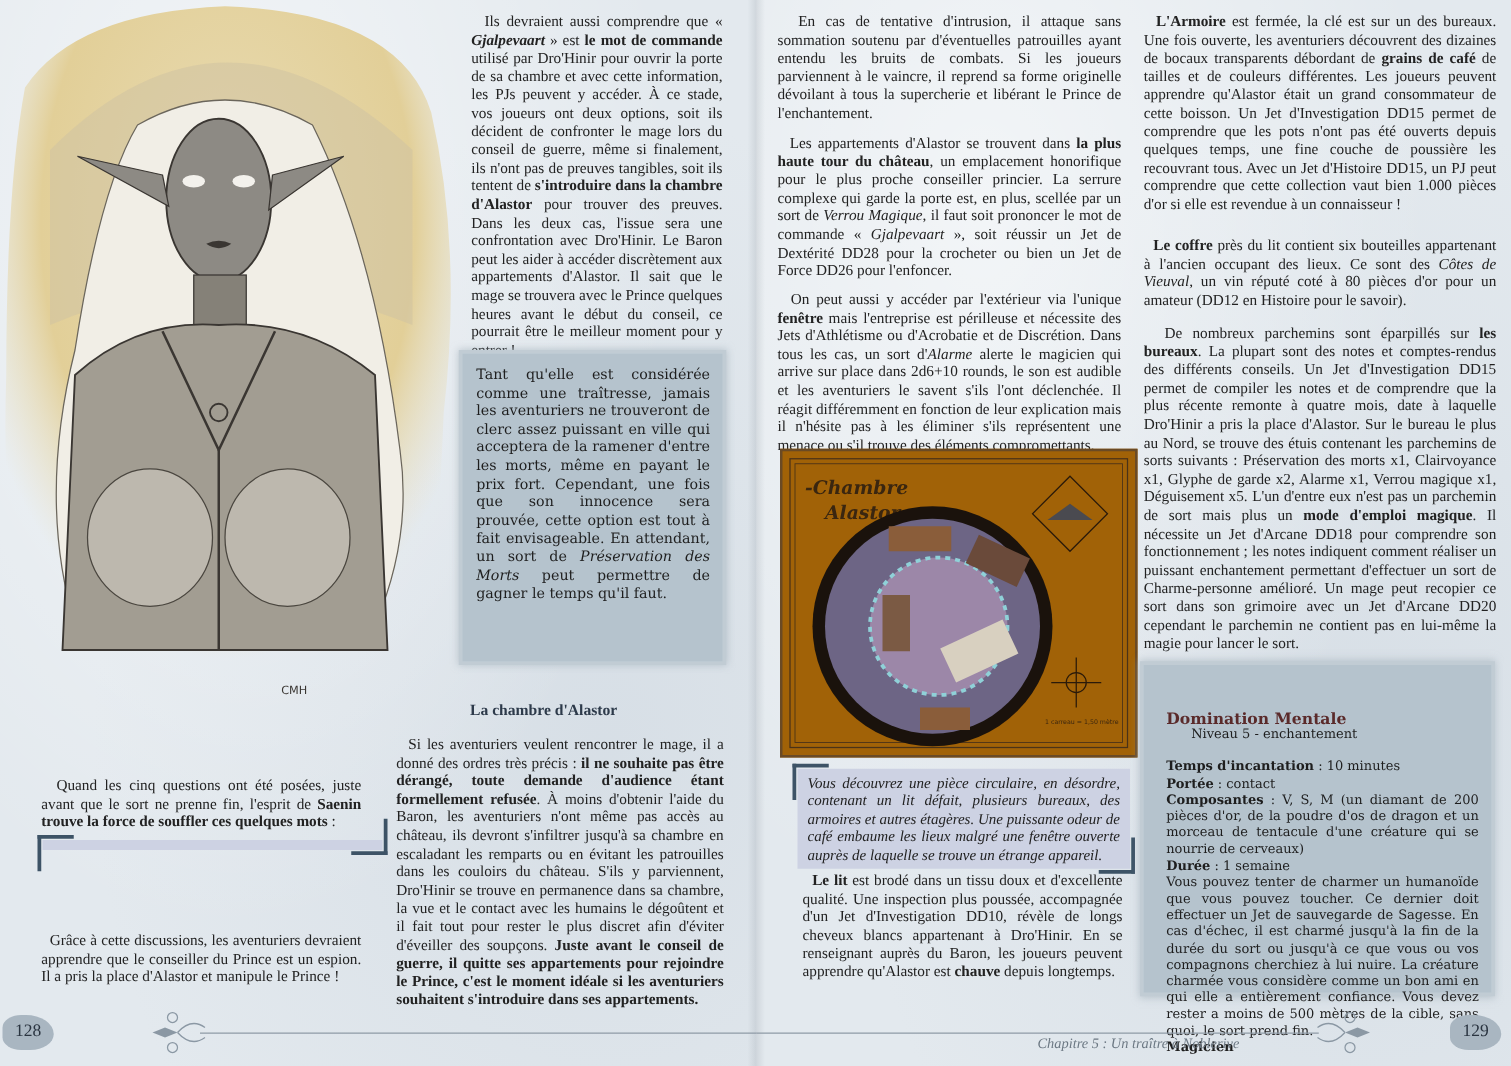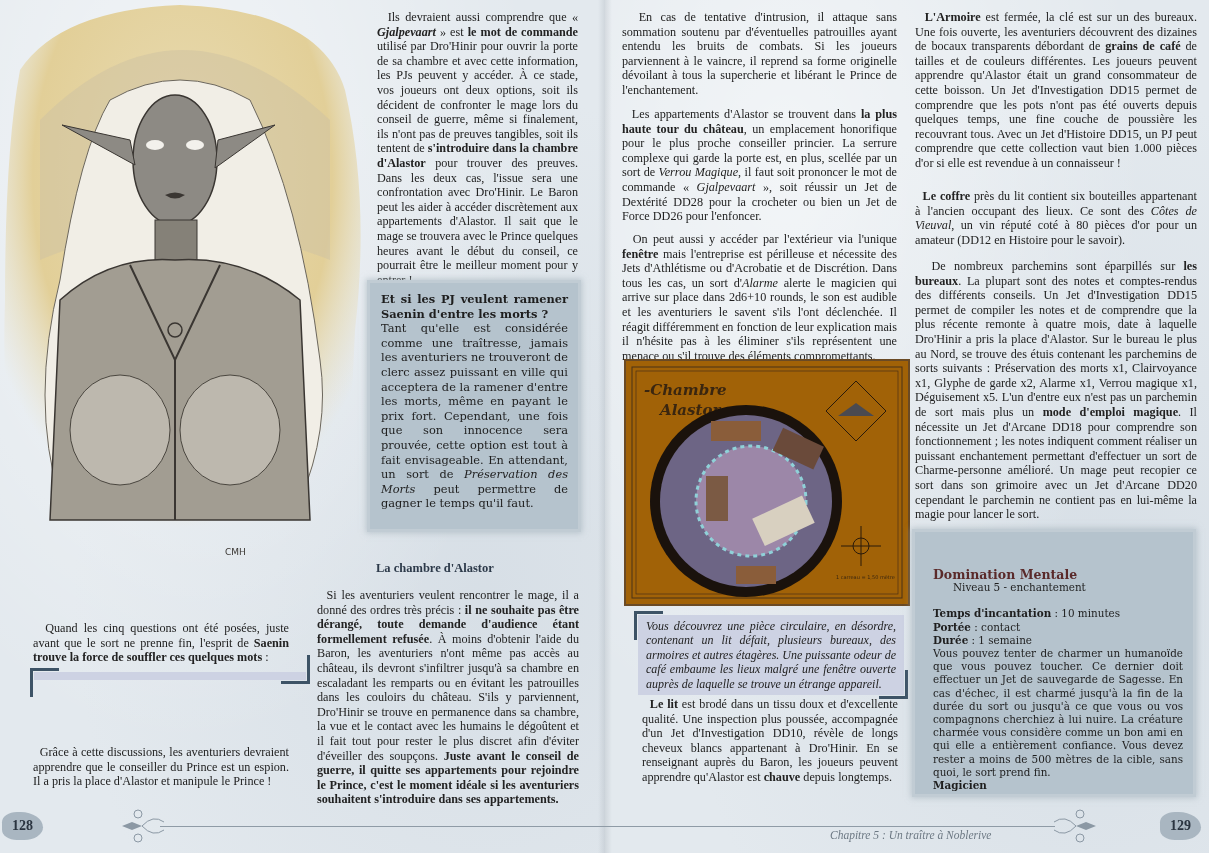--- a/index.html
+++ b/index.html
@@ -53,21 +53,21 @@
   .rb-corner-br { right: -4px; bottom: -4px; border-right: 3px solid #3d5366; border-bottom: 3px solid #3d5366; }
 
   .heading { position: absolute; font-weight: bold; font-size: 12.5px; color: #2d3a4a; }
 
   .map {
     position: absolute; left: 624px; top: 359px; width: 282px; height: 243px;
     background: #a16207; border: 2px solid #6a4a25;
   }
   .footer-line { position: absolute; height: 1px; background: #8f9ba6; }
   .page-num {
-    position: absolute; font-weight: bold; font-size: 14px; color: #2a3440;
+    position: absolute; font-weight: normal; font-size: 14px; color: #2a3440;
     padding: 6px 10px; background: #a9b6c1; border-radius: 40% 60% 50% 40%;
   }
   .chapter-title {
     position: absolute; font-style: italic; font-size: 11.5px; color: #6c7883;
   }
   .spell-title { color: #5a2a2a; font-weight: bold; font-size: 12.5px; margin-top: 30px; }
 </style>
 </head>
 <body>
 
@@ -104,21 +104,20 @@
   <ellipse cx="230" cy="430" rx="50" ry="55" fill="#bdb8ae" stroke="#4a463f"></ellipse>
   <text x="225" y="555" font-size="9" fill="#3a3632" font-family="DejaVu Sans, sans-serif">CMH</text>
 </svg>
 
 <p class="p" style="left:377px; top:10px; width:201px;">
   &nbsp;&nbsp;<span>Ils devraient aussi comprendre que « </span><b><i>Gjalpevaart</i></b><span> » est </span><b>le mot de commande</b><span> utilisé par Dro'Hinir pour ouvrir la porte de sa chambre et avec cette information, les PJs peuvent y accéder. À ce stade, vos joueurs ont deux options, soit ils décident de confronter le mage lors du conseil de guerre, même si finalement, ils n'ont pas de preuves tangibles, soit ils tentent de </span><b>s'introduire dans la chambre d'Alastor</b><span> pour trouver des preuves. Dans les deux cas, l'issue sera une confrontation avec Dro'Hinir. Le Baron peut les aider à accéder discrètement aux appartements d'Alastor. Il sait que le mage se trouvera avec le Prince quelques heures avant le début du conseil, ce pourrait être le meilleur moment pour y entrer !</span>
 </p>
 
 <div class="torn" style="left:370px; top:283px; width:208px; height:246px;">
   <div class="torn-text" style="padding:9px 10px 0 11px; text-align:justify;">
-    <div style="font-weight:bold;">Et si les PJ veulent ramener Saenin d'entre les morts ?</div>
     <div>
       <span>Tant qu'elle est considérée comme une traîtresse, jamais les aventuriers ne trouveront de clerc assez puissant en ville qui acceptera de la ramener d'entre les morts, même en payant le prix fort. Cependant, une fois que son innocence sera prouvée, cette option est tout à fait envisageable. En attendant, un sort de </span><i>Préservation des Morts</i><span> peut permettre de gagner le temps qu'il faut.</span>
     </div>
   </div>
 </div>
 
 <p class="p" style="left:33px; top:621px; width:256px;">
   &nbsp;&nbsp;<span>Quand les cinq questions ont été posées, juste avant que le sort ne prenne fin, l'esprit de </span><b>Saenin trouve la force de souffler ces quelques mots</b><span> :</span>
 </p>
 
@@ -198,20 +197,21 @@
   &nbsp;&nbsp;<span>De nombreux parchemins sont éparpillés sur </span><b>les bureaux</b><span>. La plupart sont des notes et comptes-rendus des différents conseils. Un Jet d'Investigation DD15 permet de compiler les notes et de comprendre que la plus récente remonte à quatre mois, date à laquelle Dro'Hinir a pris la place d'Alastor. Sur le bureau le plus au Nord, se trouve des étuis contenant les parchemins de sorts suivants : Préservation des morts x1, Clairvoyance x1, Glyphe de garde x2, Alarme x1, Verrou magique x1, Déguisement x5. L'un d'entre eux n'est pas un parchemin de sort mais plus un </span><b>mode d'emploi magique</b><span>. Il nécessite un Jet d'Arcane DD18 pour comprendre son fonctionnement ; les notes indiquent comment réaliser un puissant enchantement permettant d'effectuer un sort de Charme-personne amélioré. Un mage peut recopier ce sort dans son grimoire avec un Jet d'Arcane DD20 cependant le parchemin ne contient pas en lui-même la magie pour lancer le sort.</span>
 </p>
 
 <div class="torn" style="left:915px; top:532px; width:278px; height:262px;">
   <div class="torn-text" style="padding:6px 10px 0 18px; font-size:10.4px; line-height:13.2px; text-align:justify;">
     <div class="spell-title">Domination Mentale</div>
     <div style="margin-left:20px;">Niveau 5 - enchantement</div>
     <div style="height:13px;"></div>
     <div><b>Temps d'incantation</b><span> : 10 minutes</span></div>
     <div><b>Portée</b><span> : contact</span></div>
+    <div><b>Composantes</b><span> : V, S, M (un diamant de 200 pièces d'or, de la poudre d'os de dragon et un morceau de tentacule d'une créature qui se nourrie de cerveaux)</span></div>
     <div><b>Durée</b><span> : 1 semaine</span></div>
     <div>Vous pouvez tenter de charmer un humanoïde que vous pouvez toucher. Ce dernier doit effectuer un Jet de sauvegarde de Sagesse. En cas d'échec, il est charmé jusqu'à la fin de la durée du sort ou jusqu'à ce que vous ou vos compagnons cherchiez à lui nuire. La créature charmée vous considère comme un bon ami en qui elle a entièrement confiance. Vous devez rester a moins de 500 mètres de la cible, sans quoi, le sort prend fin.</div>
     <div style="font-weight:bold;">Magicien</div>
   </div>
 </div>
 
 <div class="footer-line" style="left:605px; top:826px; width:450px;"></div>
 <div class="chapter-title" style="left:830px; top:829px;">Chapitre 5 : Un traître à Noblerive</div>
 <svg style="position:absolute; left:1050px; top:808px; width:50px; height:36px;" viewBox="0 0 50 36">
   <path d="M46 18 L36 14 L26 18 L36 22 Z" fill="#8b98a4"></path>

